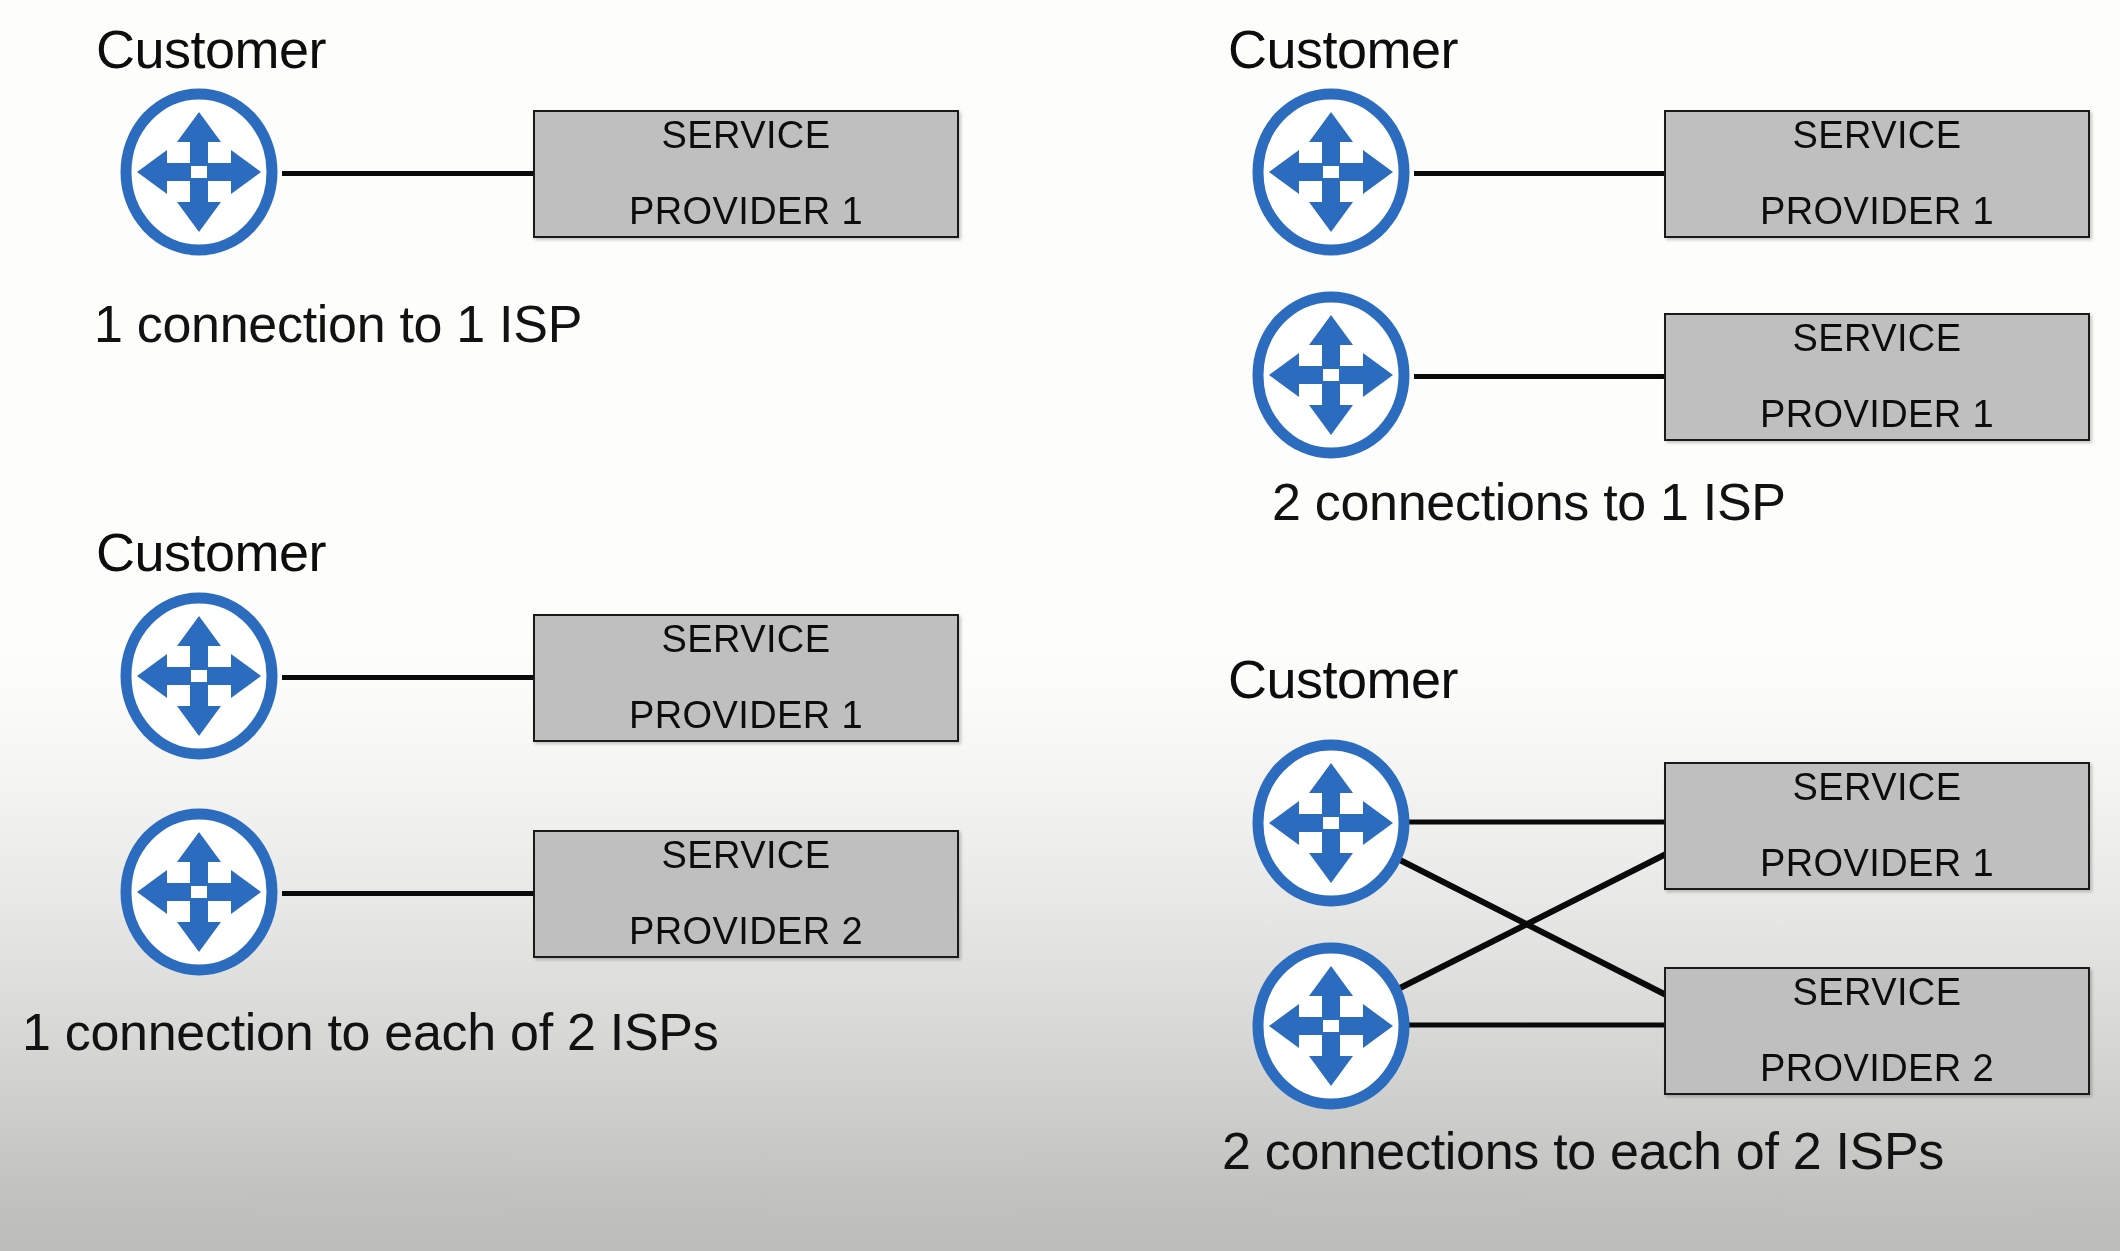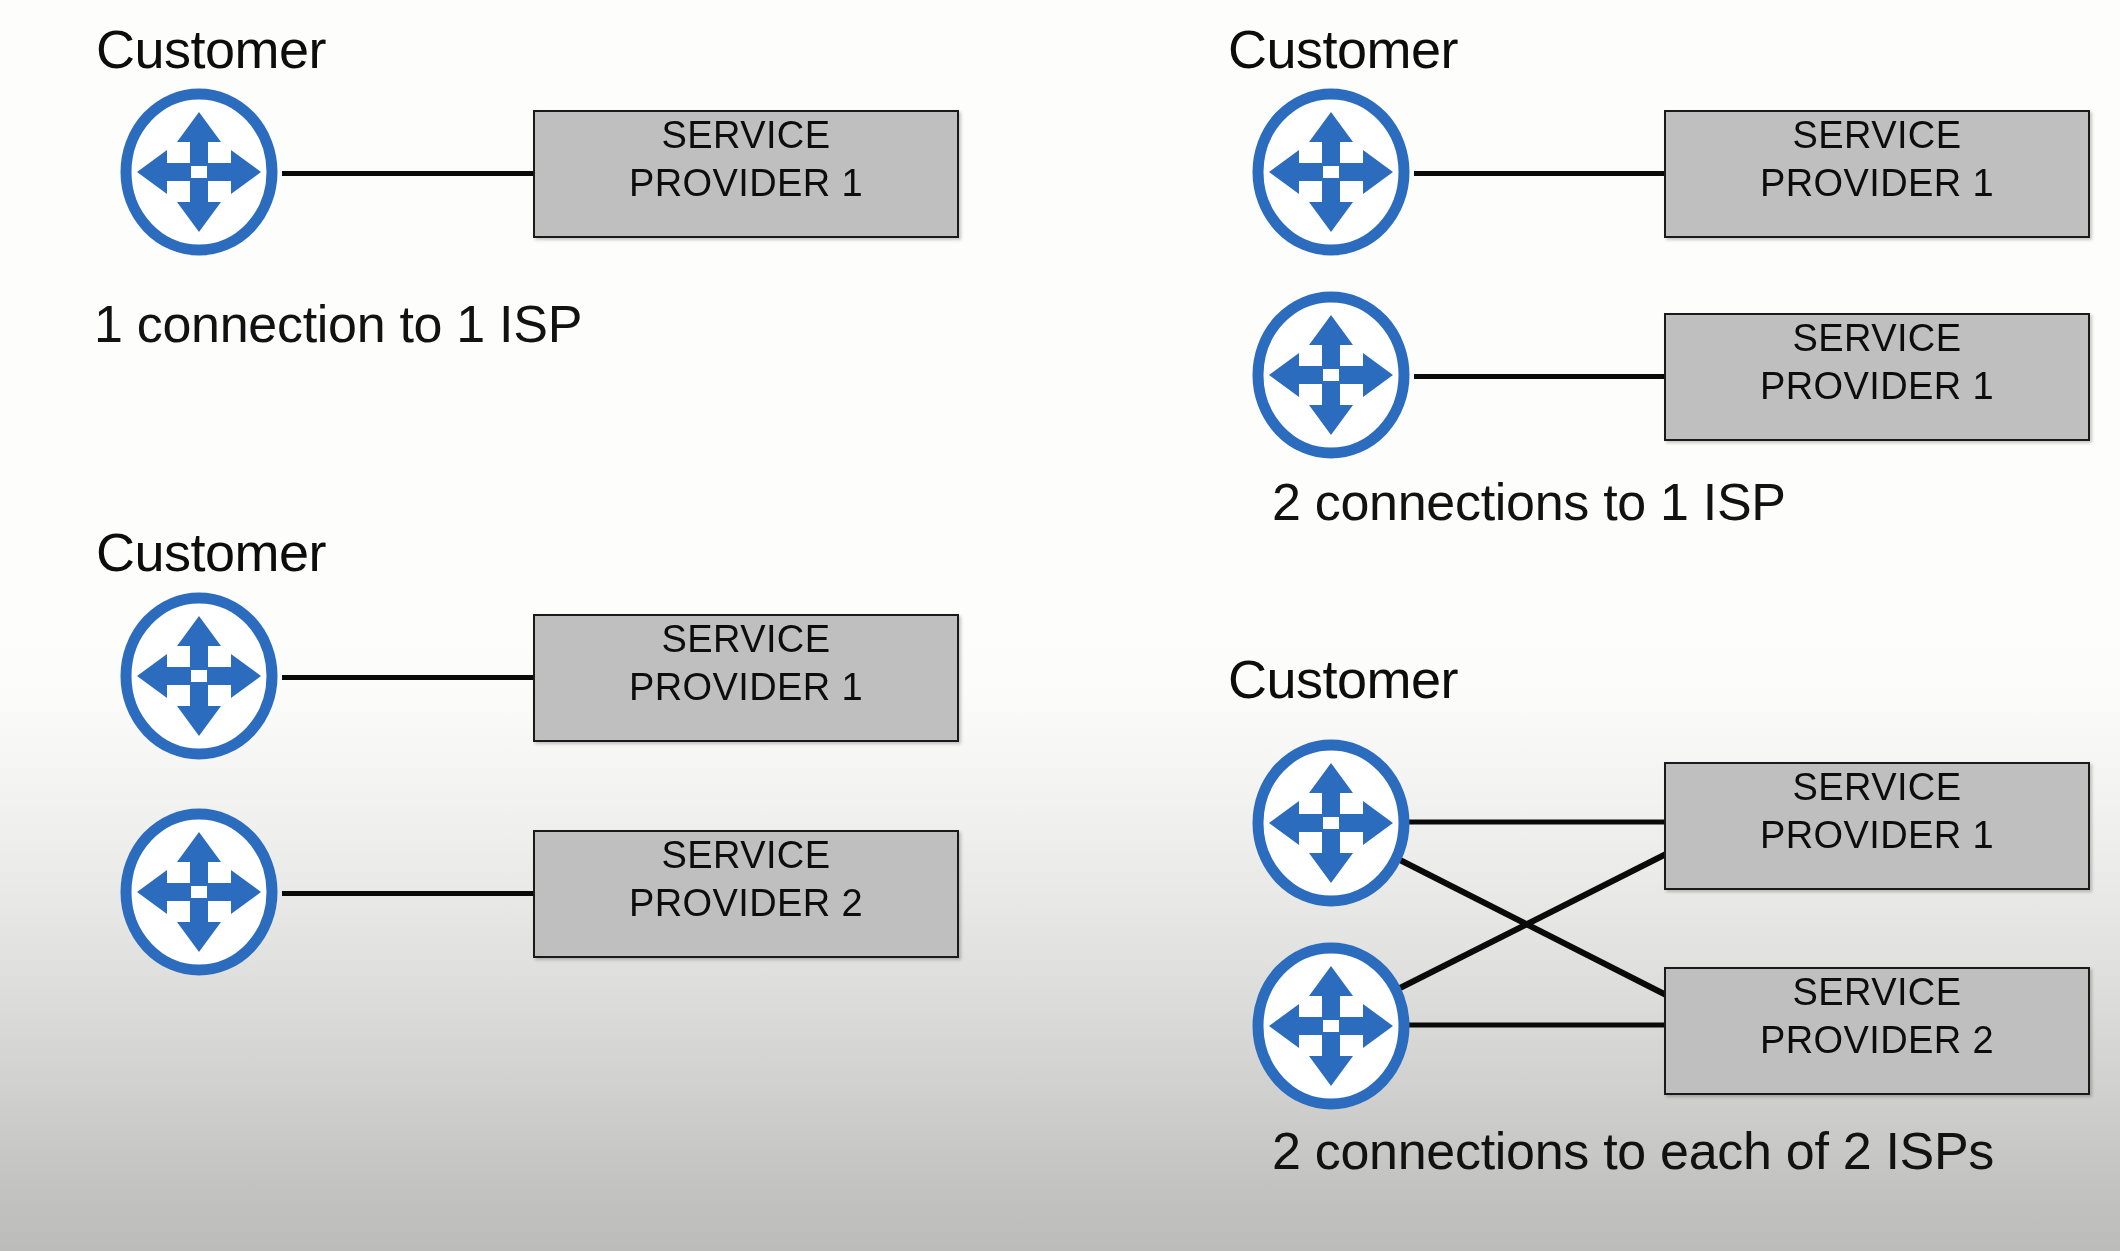--- a/index.html
+++ b/index.html
@@ -53,21 +53,21 @@
 
   
   .sp-box {
     position: absolute;
     background: #bfbfbf;
     border: 2px solid #1a1a1a;
     box-sizing: border-box;
     display: flex;
     flex-direction: column;
     align-items: center;
-    justify-content: flex-start;
+    justify-content: space-between;
     font-family: "Liberation Sans", sans-serif;
     font-size: 38px;
     color: #0d0d0d;
     line-height: 1.26;
     letter-spacing: 0.4px;
     box-shadow: 2px 2px 3px rgba(0,0,0,0.22);
   }
   .sp-box .ln { display: block; white-space: nowrap; }
 
   
@@ -152,20 +152,21 @@
     <span class="ln">SERVICE</span>
     <span class="ln">PROVIDER 1</span>
   </div>
 
   <div class="sp-box" style="left:533px; top:830px; width:426px; height:128px;">
     <span class="ln">SERVICE</span>
     <span class="ln">PROVIDER 2</span>
   </div>
 
   <div class="caption" style="left:22px; top:1003px;">
+    <span class="row l1">1 connection to each of 2 ISPs</span>
   </div>
 
   <div class="customer-label" style="left:1228px; top:22px;">Customer</div>
 
   <div class="link" style="left:1414px; top:171px; width:252px;"></div>
   <div class="link" style="left:1414px; top:374px; width:252px;"></div>
 
   <div class="router" style="left:1247px; top:86px;">
     <svg width="168" height="172" viewBox="0 0 168 172" aria-hidden="true">
       <ellipse cx="84" cy="86" rx="73" ry="78" fill="#ffffff" stroke="#2C6CBE" stroke-width="11"></ellipse>
@@ -244,17 +245,17 @@
   <div class="sp-box" style="left:1664px; top:762px; width:426px; height:128px;">
     <span class="ln">SERVICE</span>
     <span class="ln">PROVIDER 1</span>
   </div>
 
   <div class="sp-box" style="left:1664px; top:967px; width:426px; height:128px;">
     <span class="ln">SERVICE</span>
     <span class="ln">PROVIDER 2</span>
   </div>
 
-  <div class="caption" style="left:1272px; top:1122px;">
+  <div class="caption" style="left:1222px; top:1122px;">
     <span class="row l1">2 connections to each of 2 ISPs</span>
   </div>
 
 </div>
 
 </body></html>

